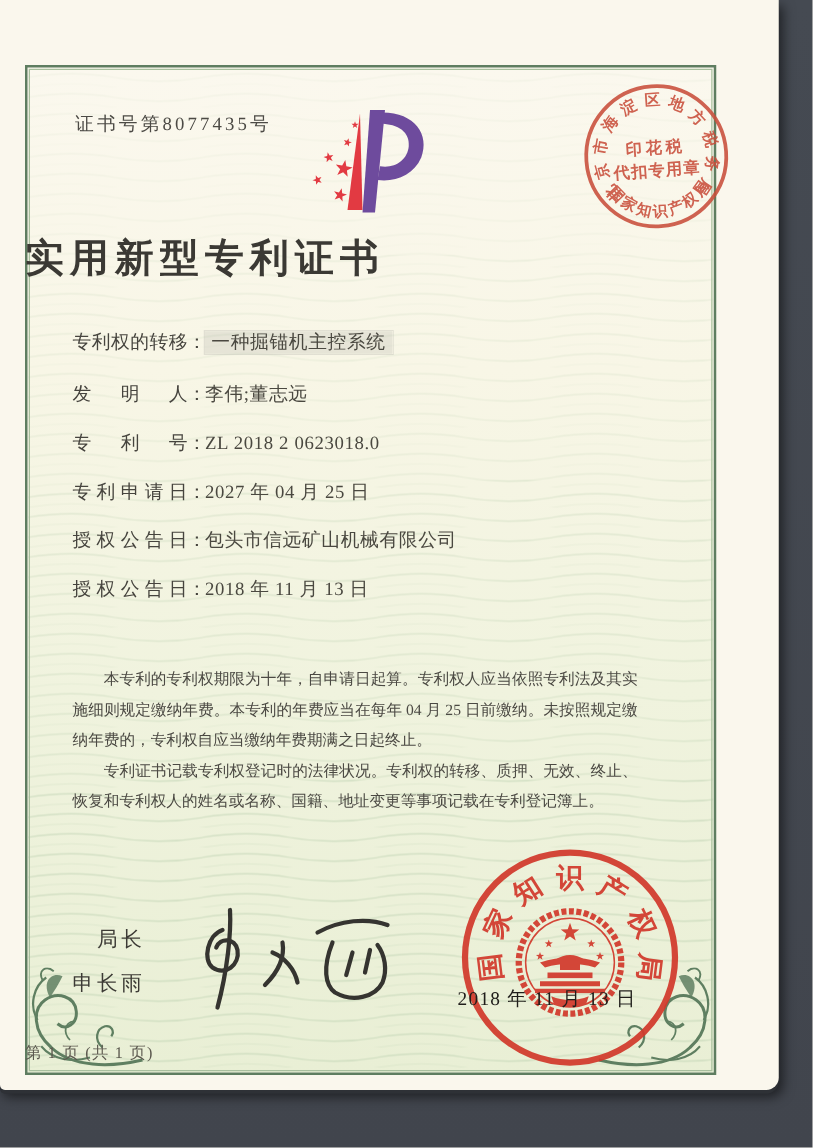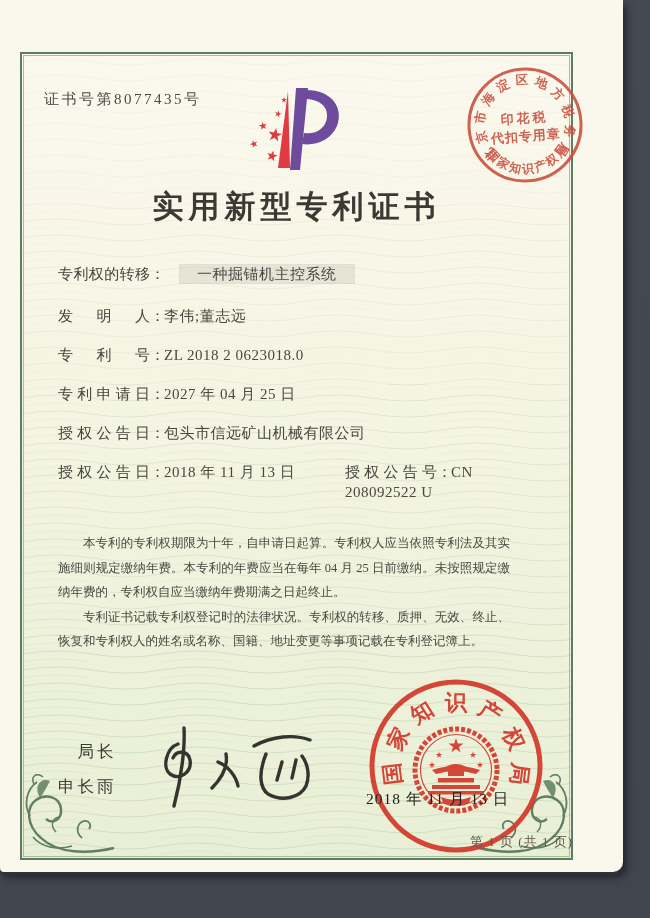--- a/index.html
+++ b/index.html
@@ -20,55 +20,55 @@
     background:linear-gradient(180deg,#fbf8ee 0%,#f8f6e6 30%,#f0f3de 62%,#e9efd5 100%);
   }
   .frame::after{
     content:"";position:absolute;inset:1px;border:1px solid #a8bf9e;pointer-events:none;
   }
   .pattern-svg{position:absolute;inset:0;width:100%;height:100%;color:#b9cfae;}
   .corner{position:absolute;bottom:-2px;color:#5f7f61;}
   .corner.left{left:-2px;}
   .corner.right{right:-2px;transform:scaleX(-1);}
   .cert-no{
-    position:absolute;left:44px;top:90px;font-size:15px;letter-spacing:2.5px;color:#4c4a45;
+    position:absolute;left:60px;top:90px;font-size:15px;letter-spacing:2.5px;color:#4c4a45;
   }
   .logo{position:absolute;left:240px;top:86px;}
   .stamp{position:absolute;left:450px;top:50px;opacity:.88;transform:rotate(-4deg);}
   .stamp text{text-anchor:middle;dominant-baseline:central;fill:currentColor;font-weight:700;
     font-family:"Liberation Serif","DejaVu Serif",serif;}
   .title{
-    position:absolute;left:20px;top:186px;width:553px;text-align:center;
+    position:absolute;left:20px;top:186px;width:553px;text-align:left;
     font-size:31px;font-weight:700;letter-spacing:5px;color:#3b3934;
   }
   .fields{position:absolute;left:58px;top:264px;width:490px;font-size:15px;color:#44423c;}
   .row{height:20px;line-height:20px;margin-bottom:19px;white-space:nowrap;position:relative;}
   .row.gap-lg{margin-bottom:22px;}
   .lbl{display:inline-block;width:92px;text-align:justify;text-align-last:justify;
     vertical-align:top;color:#46443e;}
   .colon{display:inline-block;width:14px;}
   .val{white-space:pre-wrap;letter-spacing:.5px;color:#4a4840;}
-  .val.hl{background:rgba(120,120,120,.14);box-shadow:0 0 0 1px rgba(120,120,120,.18);padding:1px 17px;margin-left:16px;}
+  .val.hl{background:rgba(120,120,120,.14);box-shadow:0 0 0 1px rgba(120,120,120,.18);padding:1px 5px;}
   .pair2{position:absolute;left:287px;top:0;}
   .body-text{
     position:absolute;left:58px;top:531px;width:452px;
     font-size:12.5px;line-height:24.5px;text-align:justify;color:#4b4943;
   }
   .body-text p{margin:0;text-indent:2em;}
   .officials{position:absolute;left:58px;top:741px;font-size:16.5px;color:#3c3a35;letter-spacing:3px;text-align:right;}
   .officials div{margin-bottom:13px;}
   .signature{position:absolute;left:150px;top:724px;}
   .seal{position:absolute;left:354px;top:664px;opacity:.93;}
   .seal text{text-anchor:middle;dominant-baseline:central;fill:currentColor;font-weight:700;
     font-family:"Liberation Serif","DejaVu Serif",serif;}
   .seal-date{
     position:absolute;left:366px;top:789px;font-size:15.5px;color:#201e1b;letter-spacing:1px;
   }
   .footer{
-    position:absolute;left:20px;top:833px;width:553px;text-align:right;
+    position:absolute;left:20px;top:833px;width:553px;text-align:left;
     font-size:13px;color:#5c594f;letter-spacing:1px;
   }
 </style>
 </head>
 <body>
 
 <div class="page">
 
   <div class="frame">
     <svg class="pattern-svg" viewBox="0 0 549 804" preserveAspectRatio="none">
@@ -161,21 +161,20 @@
       <span class="lbl">专利号</span><span class="colon">：</span><span class="val">ZL 2018 2 0623018.0</span>
     </div>
     <div class="row">
       <span class="lbl">专利申请日</span><span class="colon">：</span><span class="val">2027 年 04 月 25 日</span>
     </div>
     <div class="row">
       <span class="lbl">授权公告日</span><span class="colon">：</span><span class="val">包头市信远矿山机械有限公司</span>
     </div>
     <div class="row">
       <span class="lbl">授权公告日</span><span class="colon">：</span><span class="val">2018 年 11 月 13 日</span>
-      <span class="pair2"><span class="lbl">授权公告号</span><span class="colon">：</span><span class="val">CN 208092522 U</span></span>
     </div>
   </div>
 
   <div class="body-text">
     <p>本专利的专利权期限为十年，自申请日起算。专利权人应当依照专利法及其实施细则规定缴纳年费。本专利的年费应当在每年 04 月 25 日前缴纳。未按照规定缴纳年费的，专利权自应当缴纳年费期满之日起终止。</p>
     <p>专利证书记载专利权登记时的法律状况。专利权的转移、质押、无效、终止、恢复和专利权人的姓名或名称、国籍、地址变更等事项记载在专利登记簿上。</p>
   </div>
 
   <div class="officials">
     <div>局长</div>

